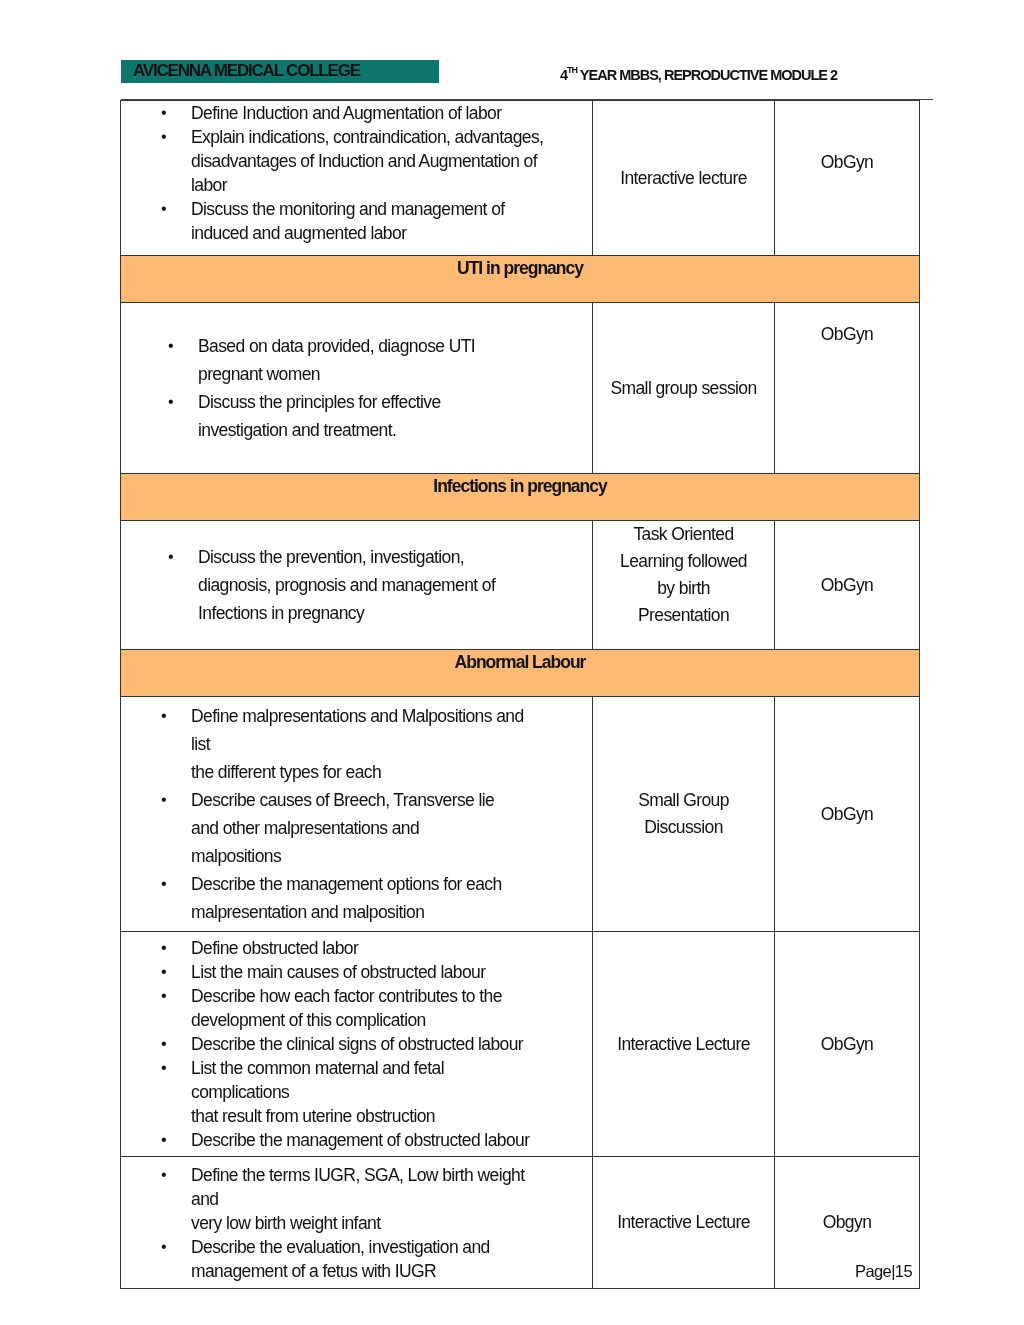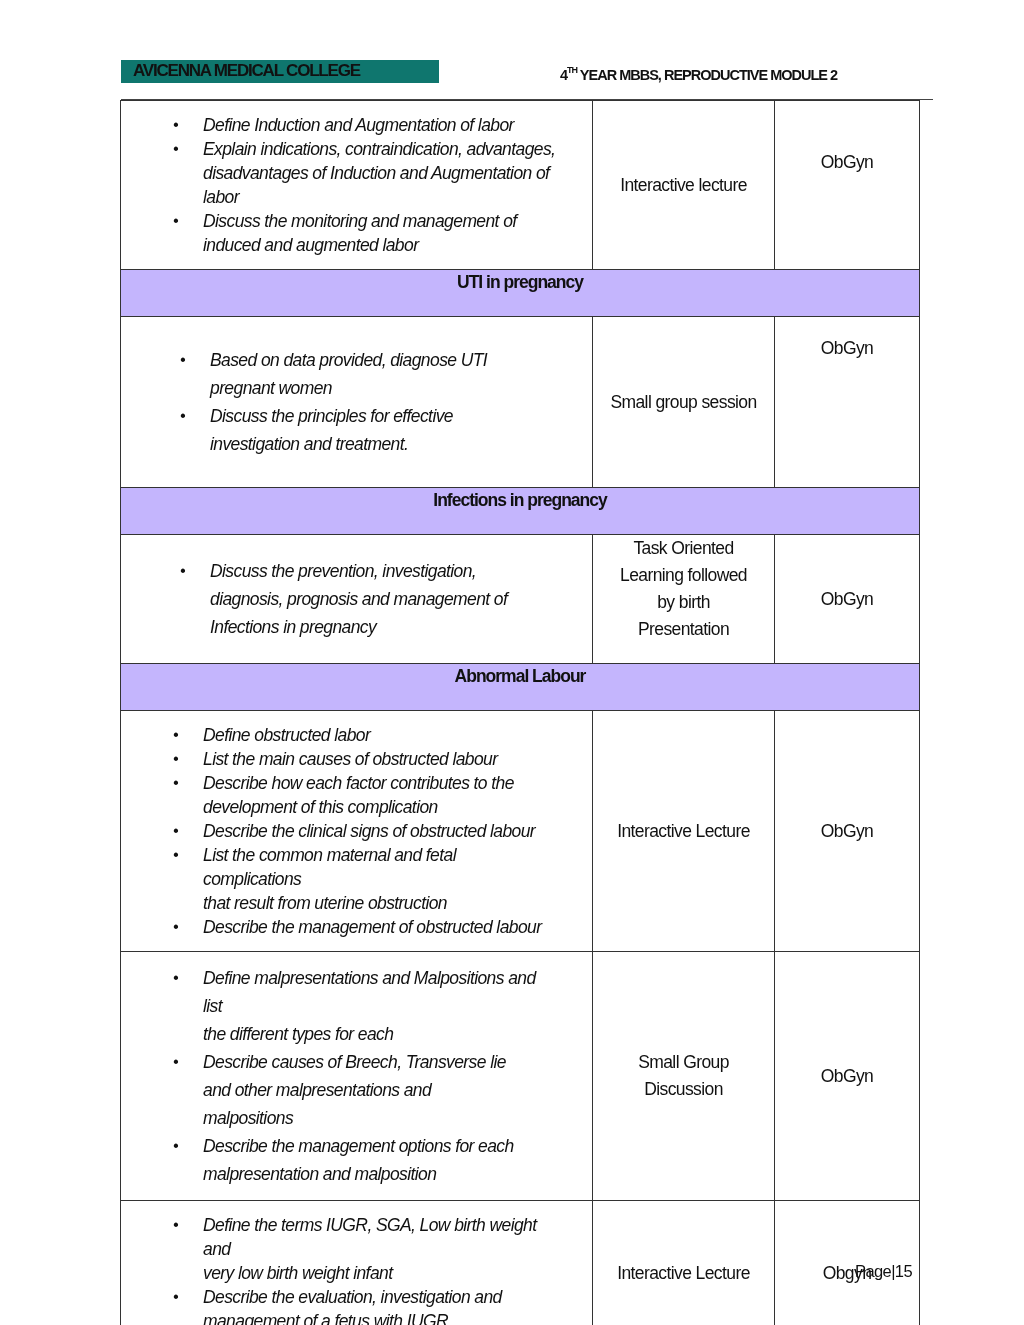--- a/index.html
+++ b/index.html
@@ -28,33 +28,33 @@
     position: absolute; left: 120px; top: 100px;
     width: 799px; border-collapse: collapse; table-layout: fixed;
   }
   table.obj td {
     border: 1px solid #333; vertical-align: middle; padding: 0;
   }
   col.c1 { width: 472px; }
   col.c2 { width: 182px; }
   col.c3 { width: 145px; }
   td.obj-cell { padding: 2px 6px 2px 0; }
-  td.obj-cell ul { margin: 12px; padding: 0 0 0 70px; list-style: none; font-style: italic; }
+  td.obj-cell ul { margin: 0; padding: 0 0 0 70px; list-style: none; }
   td.obj-cell li { position: relative; font-size: 17.5px; letter-spacing: -0.6px; line-height: 24px; }
   td.obj-cell li::before {
     content: "\2022"; position: absolute; left: -30px; top: 0; font-size: 16px;
   }
   td.obj-cell.indent2 ul { padding-left: 77px; }
   td.obj-cell.spaced li { line-height: 28px; text-align: justify; }
   td.method, td.dept {
     text-align: center; font-size: 17.5px; letter-spacing: -0.6px; line-height: 27px;
   }
   td.dept.top { vertical-align: top; padding-top: 50px; }
   tr.section td {
-    background: #c4b5fd; text-align: center; font-weight: bold; font-size: 17.5px;
+    background: #fdba74; text-align: center; font-weight: bold; font-size: 17.5px;
     letter-spacing: -1px; height: 44px; vertical-align: top; padding-top: 2px;
   }
   .li-line { display: block; }
   .page-no {
     position: absolute; left: 855px; top: 1245px; font-size: 16.5px; letter-spacing: -0.6px; margin-top: 17px;
   }
 </style>
 </head>
 <body>
 
@@ -125,20 +125,45 @@
           <span class="li-line">Task Oriented</span>
           <span class="li-line">Learning followed</span>
           <span class="li-line">by birth</span>
           <span class="li-line">Presentation</span>
         </td>
         <td class="dept">ObGyn</td>
       </tr>
       <tr class="section">
         <td colspan="3">Abnormal Labour</td>
       </tr>
+      <tr style="height: 235px;">
+        <td class="obj-cell  spaced">
+          <ul>
+            <li>
+              <span class="li-line">Define malpresentations and Malpositions and</span>
+              <span class="li-line">list</span>
+              <span class="li-line">the different types for each</span>
+            </li>
+            <li>
+              <span class="li-line">Describe causes of Breech, Transverse lie</span>
+              <span class="li-line">and  other malpresentations and</span>
+              <span class="li-line">malpositions</span>
+            </li>
+            <li>
+              <span class="li-line">Describe the management options for each</span>
+              <span class="li-line">malpresentation and malposition</span>
+            </li>
+          </ul>
+        </td>
+        <td class="method" style="vertical-align: middle;">
+          <span class="li-line">Small Group</span>
+          <span class="li-line">Discussion</span>
+        </td>
+        <td class="dept">ObGyn</td>
+      </tr>
       <tr style="height: 225px;">
         <td class="obj-cell ">
           <ul>
             <li>
               <span class="li-line">Define obstructed labor</span>
             </li>
             <li>
               <span class="li-line">List the main causes of obstructed labour</span>
             </li>
             <li>
@@ -154,45 +179,20 @@
               <span class="li-line">that result from uterine obstruction</span>
             </li>
             <li>
               <span class="li-line">Describe the management of obstructed labour</span>
             </li>
           </ul>
         </td>
         <td class="method">Interactive Lecture</td>
         <td class="dept">ObGyn</td>
       </tr>
-      <tr style="height: 235px;">
-        <td class="obj-cell  spaced">
-          <ul>
-            <li>
-              <span class="li-line">Define malpresentations and Malpositions and</span>
-              <span class="li-line">list</span>
-              <span class="li-line">the different types for each</span>
-            </li>
-            <li>
-              <span class="li-line">Describe causes of Breech, Transverse lie</span>
-              <span class="li-line">and  other malpresentations and</span>
-              <span class="li-line">malpositions</span>
-            </li>
-            <li>
-              <span class="li-line">Describe the management options for each</span>
-              <span class="li-line">malpresentation and malposition</span>
-            </li>
-          </ul>
-        </td>
-        <td class="method" style="vertical-align: middle;">
-          <span class="li-line">Small Group</span>
-          <span class="li-line">Discussion</span>
-        </td>
-        <td class="dept">ObGyn</td>
-      </tr>
       <tr style="height: 132px;">
         <td class="obj-cell ">
           <ul>
             <li>
               <span class="li-line">Define the terms IUGR, SGA, Low birth weight</span>
               <span class="li-line">and</span>
               <span class="li-line">very low birth weight infant</span>
             </li>
             <li>
               <span class="li-line">Describe the evaluation, investigation and</span>

